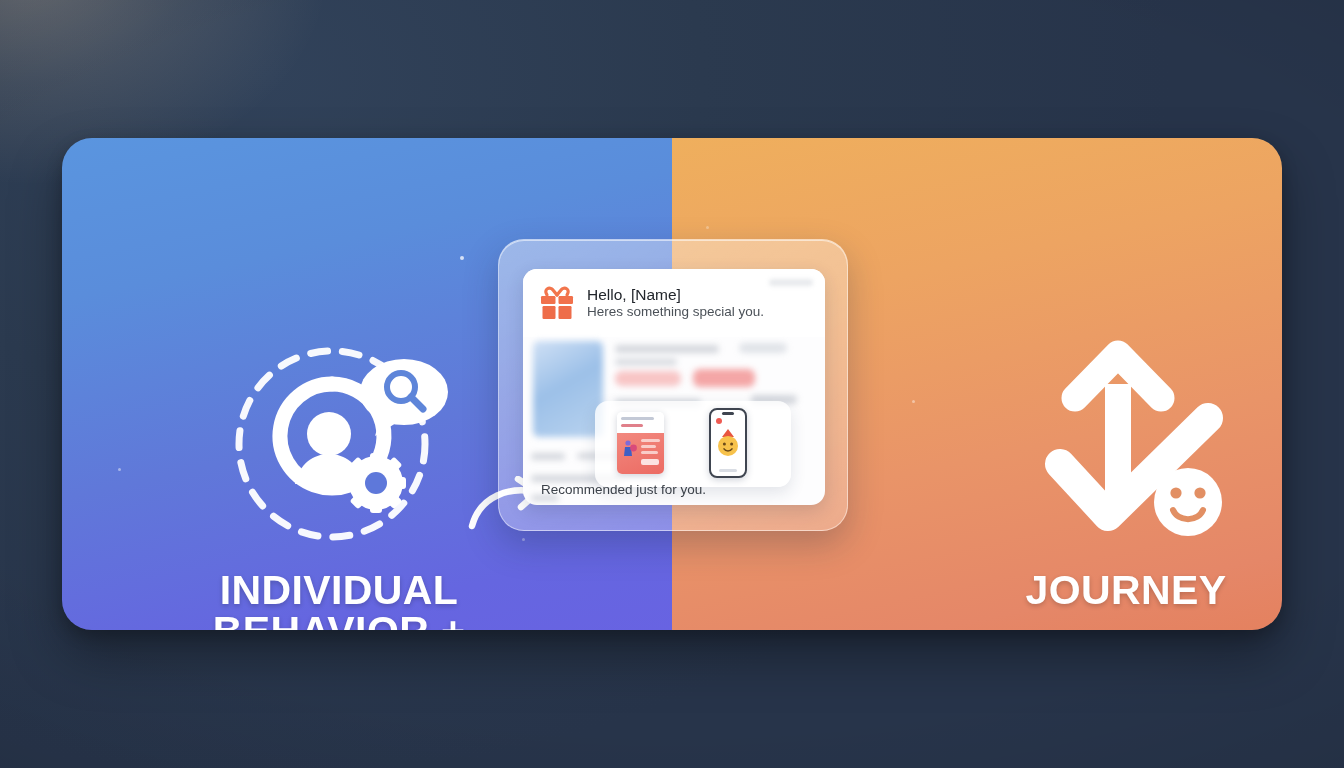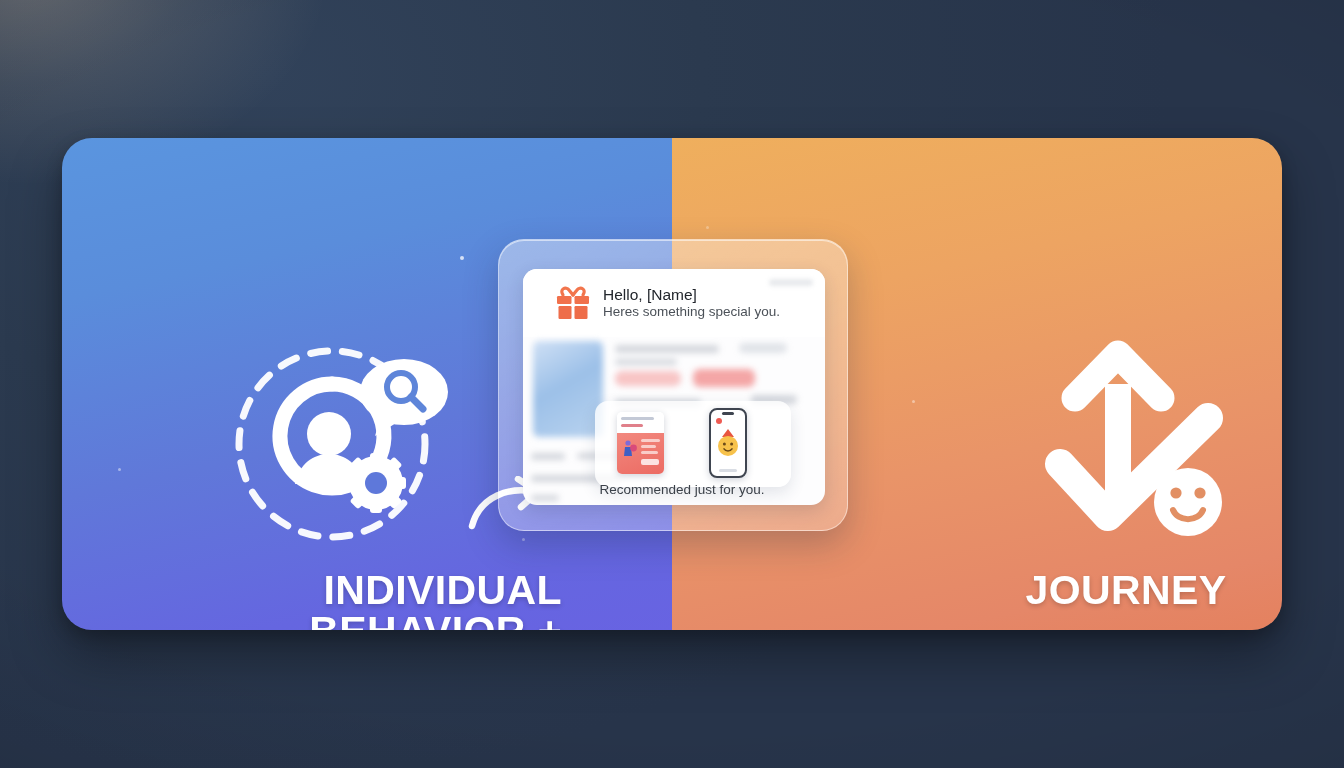--- a/index.html
+++ b/index.html
@@ -54,23 +54,22 @@
   .headline {
     position:absolute;
     color:#ffffff;
     font-weight:700;
     letter-spacing:0.4px;
     line-height:1.0;
     text-align:center;
     text-shadow:0 2px 5px rgba(0,0,0,0.20);
   }
   #left-headline {
-    left:70px; top:432px; width:430px;
+    left:62px; top:432px; width:430px;
     font-size:41px;
-    text-align:right;
   }
   #right-headline {
     left:858px; top:432px; width:412px;
     font-size:41px;
   }
   .headline .line { display:block; white-space:nowrap; }
 
   
   #glass {
     position:absolute;
@@ -85,21 +84,21 @@
     position:absolute;
     left:24px; top:29px; width:302px; height:236px;
     border-radius:14px;
     background:#fdfdfe;
     box-shadow:0 6px 18px rgba(30,45,75,0.16);
     overflow:hidden;
   }
   #card-header {
     position:absolute; left:0; top:0; width:100%; height:68px;
     display:flex; align-items:center; gap:12px;
-    padding:0 32px;
+    padding:0 16px;
     background:#ffffff;
   }
   #gift-icon { width:36px; height:34px; flex:0 0 36px; }
   #header-text { display:flex; flex-direction:column; gap:1px; }
   #greeting { font-size:15.5px; color:#22262c; font-weight:400; line-height:1.12; }
   #subgreeting { font-size:13.5px; color:#4b5158; font-weight:400; line-height:1.15; }
   #header-dots {
     position:absolute; right:12px; top:10px; width:44px; height:7px;
     background:rgba(150,160,175,0.22); border-radius:4px; filter:blur(2.2px);
   }
@@ -143,22 +142,22 @@
     border:2px solid #3f4550;
     box-shadow:0 2px 7px rgba(40,55,85,0.22);
     overflow:hidden;
   }
   #thumb-phone .notch { position:absolute; left:50%; top:2px; transform:translateX(-50%); width:12px; height:2.5px; background:#3f4550; border-radius:2px; }
   #thumb-phone .reddot { position:absolute; left:5px; top:8px; width:6px; height:6px; border-radius:50%; background:#ef5b52; }
   #thumb-phone .emoji { position:absolute; left:50%; top:50%; transform:translate(-50%,-52%); width:26px; height:29px; }
   #thumb-phone .bar { position:absolute; left:50%; bottom:4px; transform:translateX(-50%); width:18px; height:3px; border-radius:2px; background:#d9dde4; }
 
   #card-footer {
-    position:absolute; left:8px; bottom:8px; width:100%;
-    text-align:center;
+    position:absolute; left:18px; bottom:8px; width:100%;
+    text-align:left;
     font-size:13.5px; color:#3b4149;
   }
 </style>
 </head>
 <body>
 
 <div id="bg-base"></div>
 <div id="bg-vignette"></div>
 
 <div id="panel">

